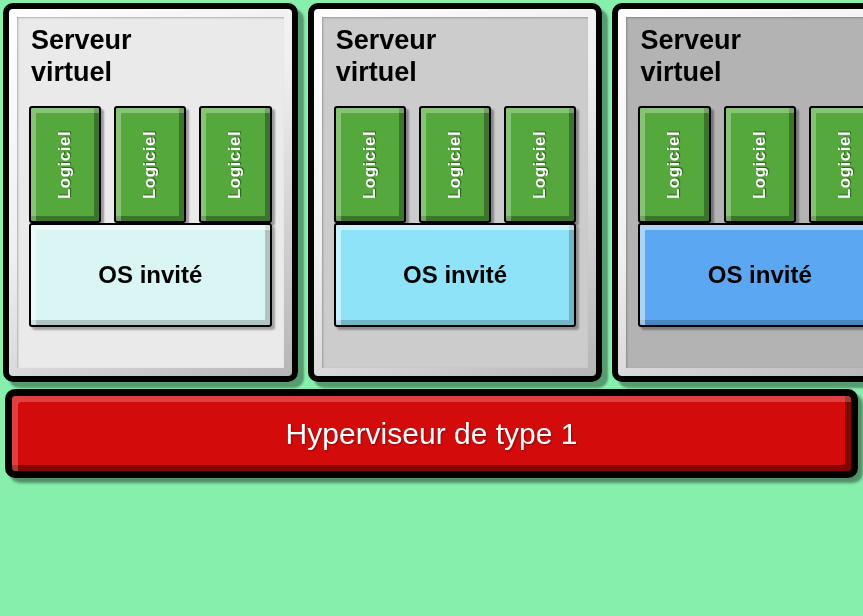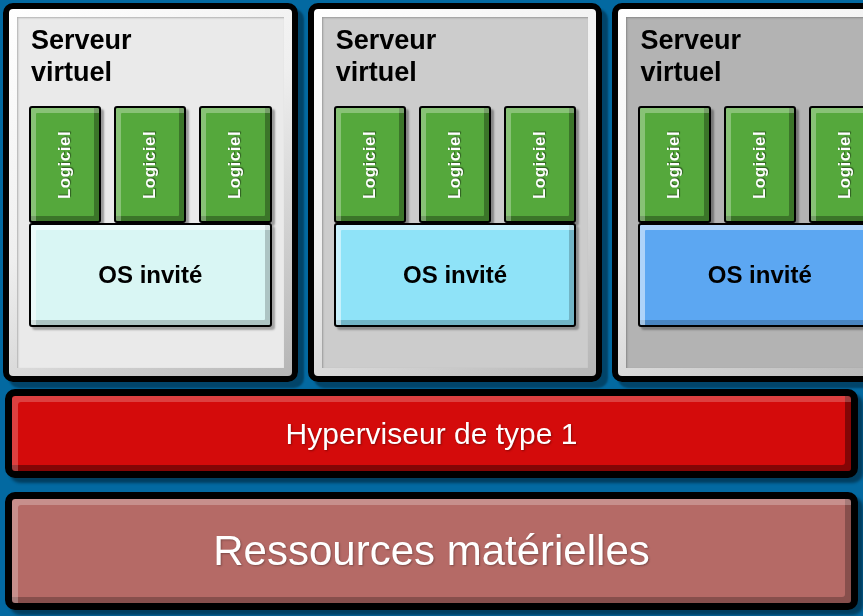--- a/index.html
+++ b/index.html
@@ -114,21 +114,21 @@
     box-shadow:
       inset 6px 6px 0 rgba(255,255,255,0.25),
       inset -6px -6px 0 rgba(0,0,0,0.25),
       5px 5px 3px rgba(0,0,0,0.40);
     text-shadow: 1px 1px 2px rgba(0,0,0,0.30);
   }
 </style>
 </head>
 <body>
 
-<div class="canvas" style="background-color: #0369a1;">
+<div class="canvas" style="background-color: #86efac;">
 
   <div class="servers-row">
 
     <div class="server-box">
       <div class="server-inner" style="background-color: rgb(234, 234, 234);">
         <div class="server-title">Serveur
 virtuel</div>
         <div class="software-row">
           <div class="software-box" style="background-color: rgb(85, 168, 60);">
             <span class="software-label" style="color: rgb(255, 255, 255);">Logiciel</span>
@@ -179,15 +179,14 @@
           </div>
         </div>
         <div class="os-box" style="background-color: rgb(92, 167, 242);">OS invité</div>
       </div>
     </div>
 
   </div>
 
   <div class="hypervisor-bar" style="background-color: rgb(212, 11, 11); color: rgb(255, 255, 255);">Hyperviseur de type 1</div>
 
-  <div class="hardware-bar" style="background-color: rgb(181, 106, 102); color: rgb(255, 255, 255);">Ressources matérielles</div>
 
 </div>
 
 </body></html>

